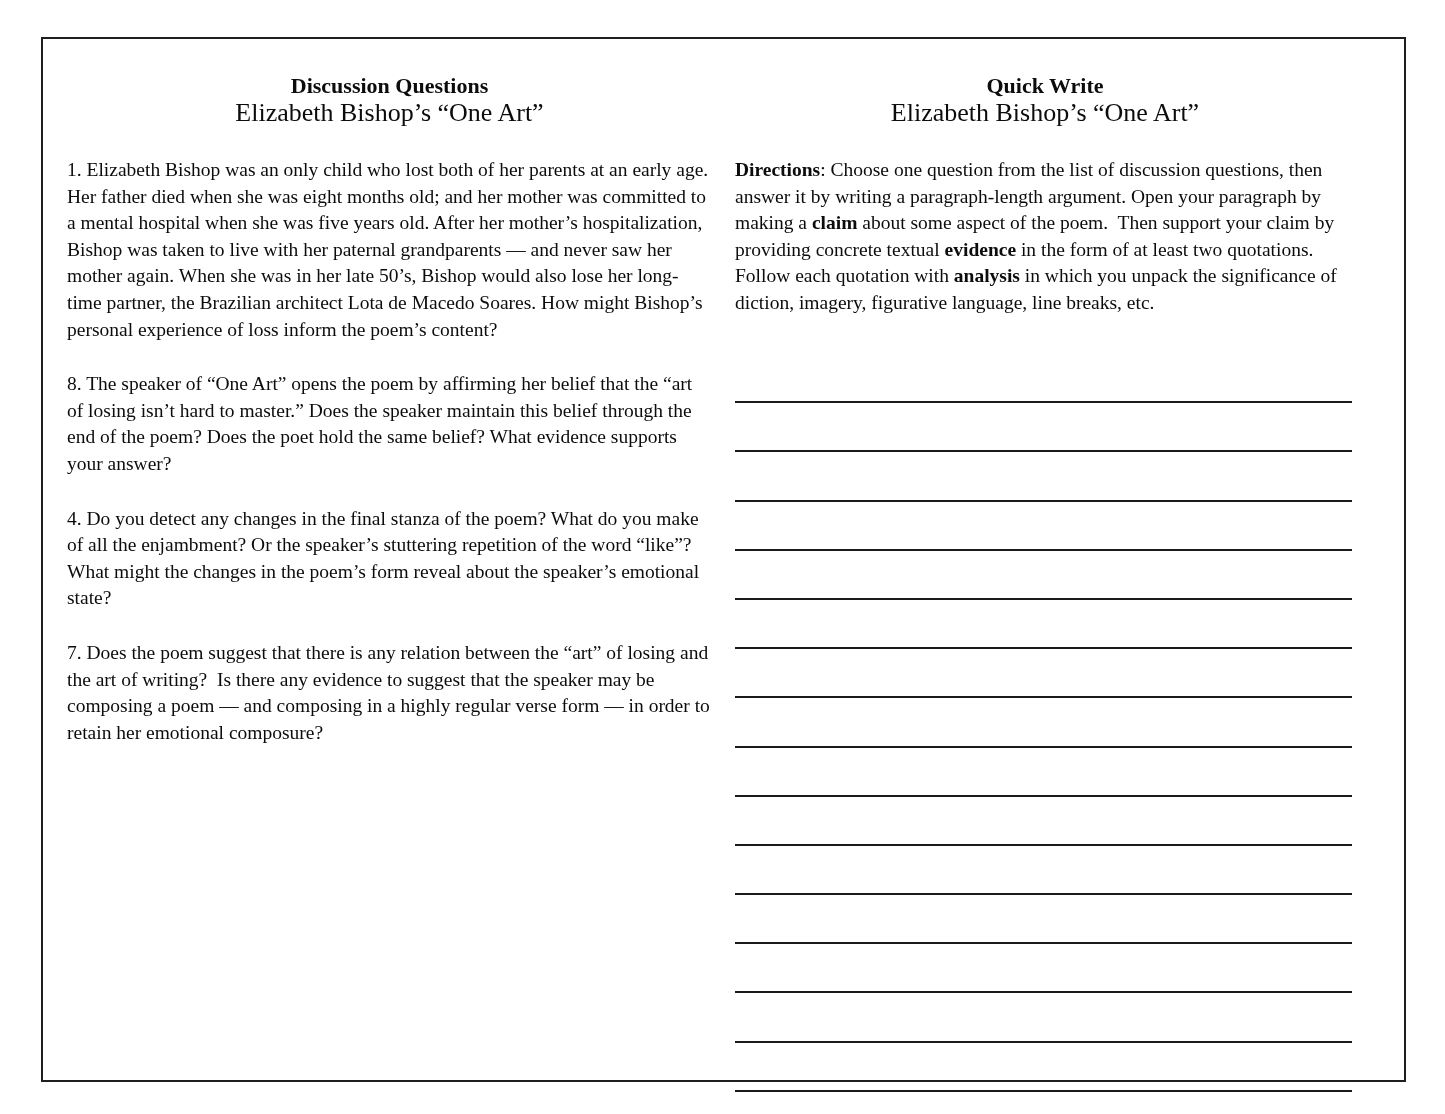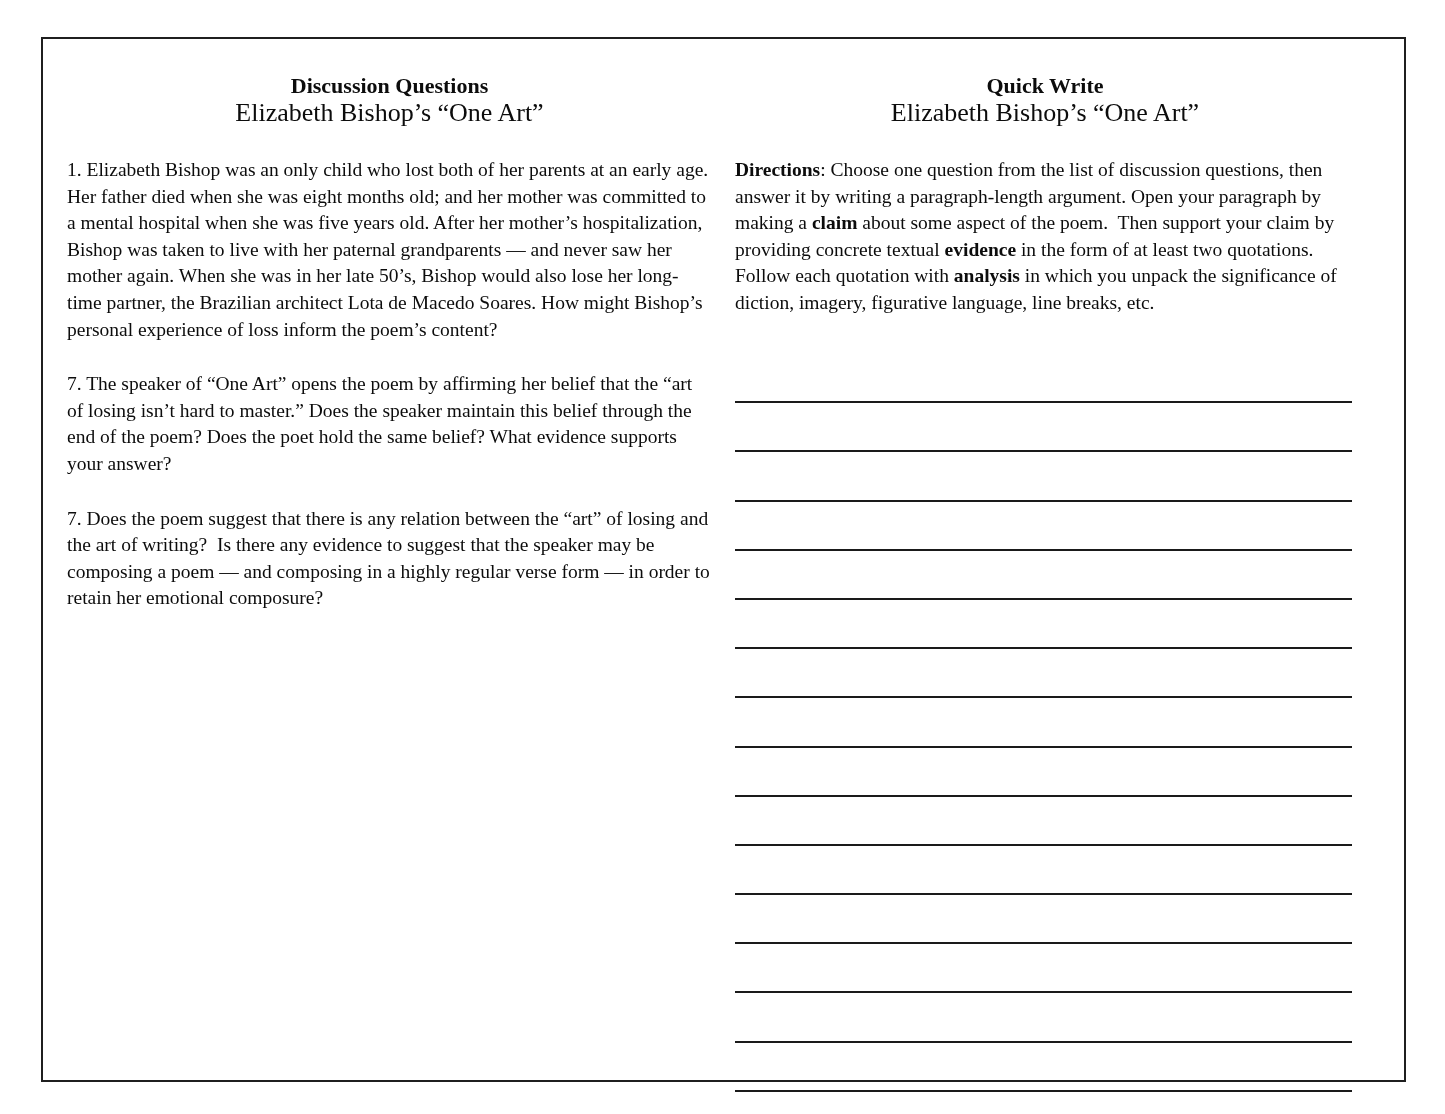--- a/index.html
+++ b/index.html
@@ -83,21 +83,22 @@
 <body>
 
 <div class="canvas">
   <div class="frame">
 
     <div class="col left">
       <div class="col-title">Discussion Questions</div>
       <div class="col-subtitle">Elizabeth Bishop’s “One Art”</div>
       <div class="questions">
         <p class="para">1. Elizabeth Bishop was an only child who lost both of her parents at an early age. Her father died when she was eight months old; and her mother was committed to a mental hospital when she was five years old. After her mother’s hospitalization, Bishop was taken to live with her paternal grandparents — and never saw her mother again. When she was in her late 50’s, Bishop would also lose her long-time partner, the Brazilian architect Lota de Macedo Soares. How might Bishop’s personal experience of loss inform the poem’s content?</p>
-        <p class="para">7. The speaker of “One Art” opens the poem by affirming her belief that the “art of losing isn’t hard to master.” Does the speaker maintain this belief through the end of the poem? Does the poet hold the same belief? What evidence supports your answer?</p>
+        <p class="para">8. The speaker of “One Art” opens the poem by affirming her belief that the “art of losing isn’t hard to master.” Does the speaker maintain this belief through the end of the poem? Does the poet hold the same belief? What evidence supports your answer?</p>
+        <p class="para">4. Do you detect any changes in the final stanza of the poem? What do you make of all the enjambment? Or the speaker’s stuttering repetition of the word “like”? What might the changes in the poem’s form reveal about the speaker’s emotional state?</p>
         <p class="para">7. Does the poem suggest that there is any relation between the “art” of losing and the art of writing?  Is there any evidence to suggest that the speaker may be composing a poem — and composing in a highly regular verse form — in order to retain her emotional composure?</p>
       </div>
     </div>
 
     <div class="col right">
       <div class="col-title">Quick Write</div>
       <div class="col-subtitle">Elizabeth Bishop’s “One Art”</div>
       <p class="para directions"><span class="seg bold">Directions</span><span class="seg">: Choose one question from the list of discussion questions, then answer it by writing a paragraph-length argument. Open your paragraph by making a </span><span class="seg bold">claim</span><span class="seg"> about some aspect of the poem.  Then support your claim by providing concrete textual </span><span class="seg bold">evidence</span><span class="seg"> in the form of at least two quotations.  Follow each quotation with </span><span class="seg bold">analysis</span><span class="seg"> in which you unpack the significance of diction, imagery, figurative language, line breaks, etc.</span></p>
       <div class="writing-lines" id="writing-lines">
           <div class="writing-line"></div>

